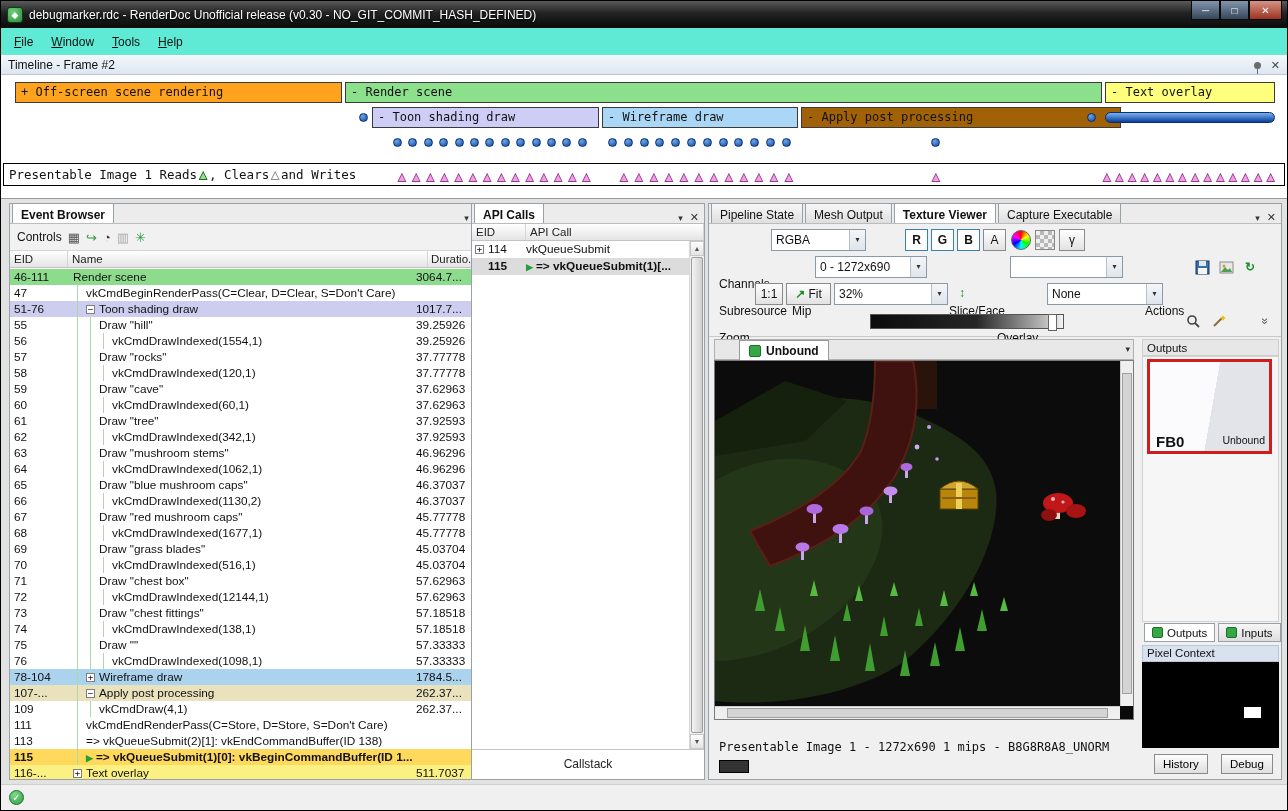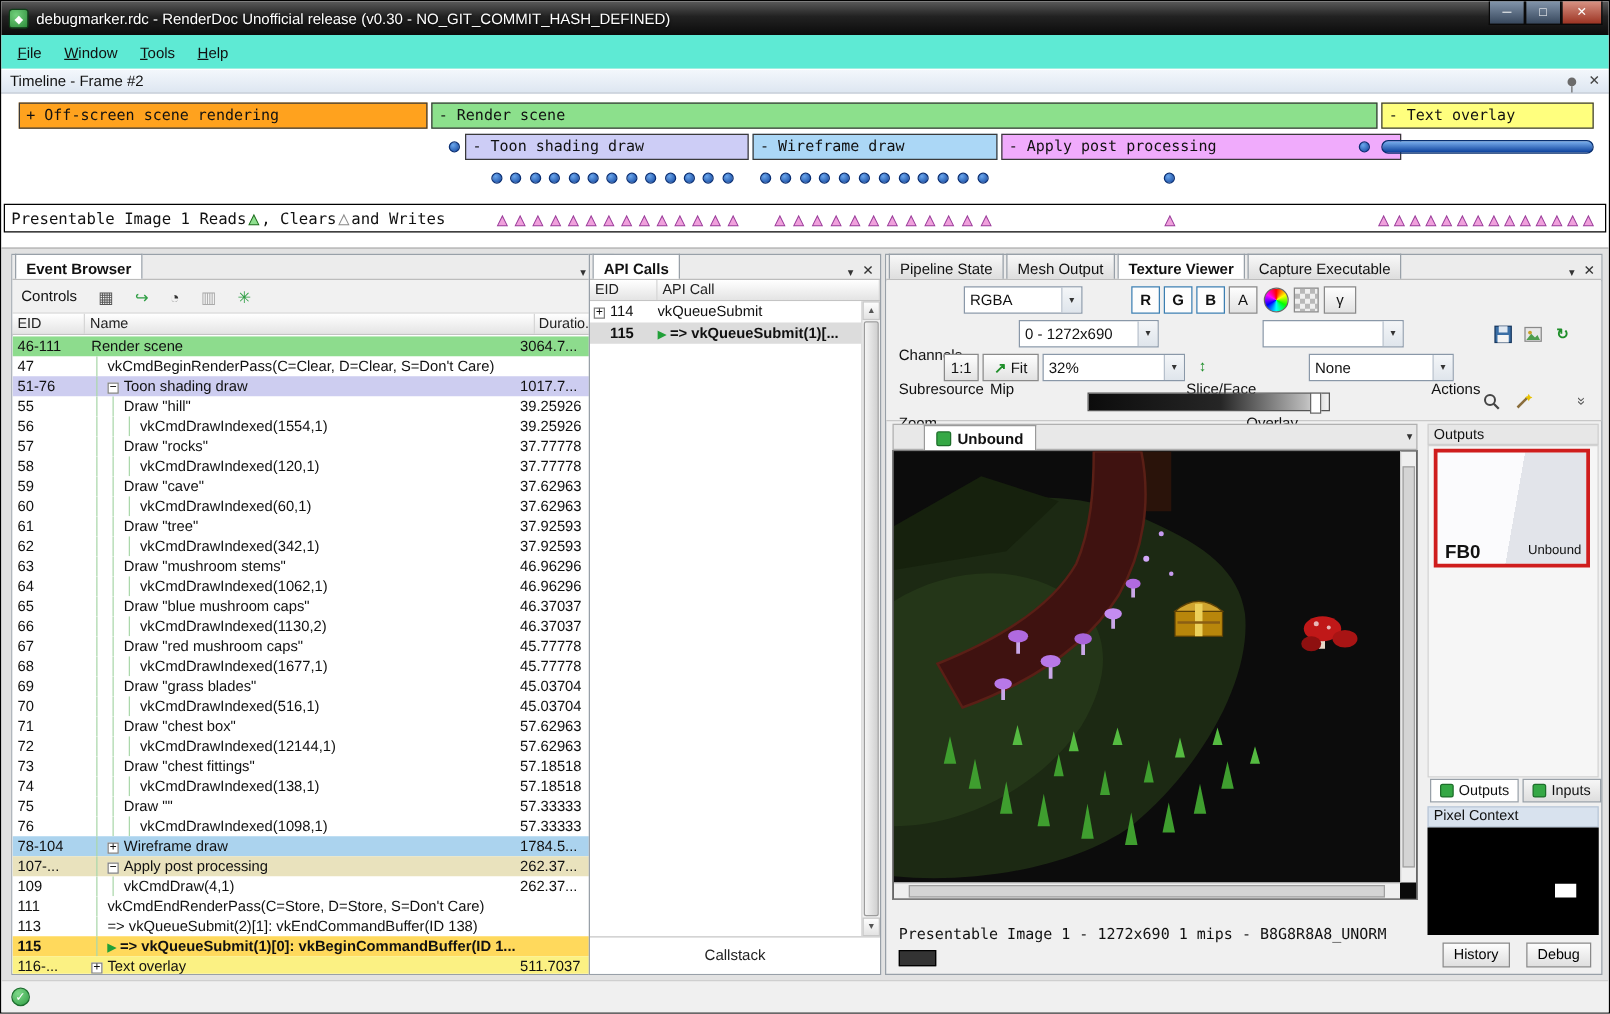--- a/index.html
+++ b/index.html
@@ -57,21 +57,21 @@
   
   .panel { position:absolute; background:#fff; border:1px solid #98a0a8; }
   .panel-tabs { height:20px; background:#ececec; border-bottom:1px solid #bcbcbc; display:flex; align-items:flex-end; }
   .ptab { height:20px; padding:2px 8px 0; margin-left:2px; border:1px solid #98a0a8; border-bottom:none;
     background:linear-gradient(#f8f8f8,#dedede); display:flex; align-items:center; gap:4px; white-space:nowrap; }
   .ptab.active { background:#fff; font-weight:bold; }
   .panel-hdr-icons { margin-left:auto; display:flex; gap:7px; align-items:center; padding-right:5px; color:#333; }
 
   
   .eb-toolbar { height:27px; background:#f1f1f1; border-bottom:1px solid #d6d6d6;
-    display:flex; align-items:center; gap:17px; padding-left:7px; }
+    display:flex; align-items:center; gap:6px; padding-left:7px; }
   .tool-icon { font-size:13px; }
   .colhdr { height:17px; display:flex; background:linear-gradient(#fff,#e4e4e4);
     border-bottom:1px solid #c4c4c4; font-size:11.5px; color:#222; line-height:16px; }
   .col-eid { width:58px; padding-left:4px; border-right:1px solid #d6d6d6; }
   .col-name { flex:1; padding-left:4px; border-right:1px solid #d6d6d6; }
   .col-dur { width:62px; padding-left:3px; }
   .eb-rows { position:absolute; top:65px; bottom:0; left:0; right:15px; overflow:hidden; background:#fff; }
   .erow { display:flex; height:16px; line-height:16px; font-size:11.8px; white-space:nowrap; }
   .erow .c-eid { width:58px; padding-left:4px; flex:none; }
   .erow .c-name { flex:1; position:relative; overflow:hidden; }
@@ -203,21 +203,21 @@
   </div>
   <div class="tl-body">
     <div class="tl-footer">
       <span>Presentable Image 1 Reads</span><span class="tri green">▲</span><span>, Clears</span><span class="tri clear">▲</span><span>and Writes</span>
     <span class="tri abs" style="left: 394px;">▲</span><span class="tri abs" style="left: 408.2px;">▲</span><span class="tri abs" style="left: 422.4px;">▲</span><span class="tri abs" style="left: 436.6px;">▲</span><span class="tri abs" style="left: 450.8px;">▲</span><span class="tri abs" style="left: 465px;">▲</span><span class="tri abs" style="left: 479.2px;">▲</span><span class="tri abs" style="left: 493.4px;">▲</span><span class="tri abs" style="left: 507.6px;">▲</span><span class="tri abs" style="left: 521.8px;">▲</span><span class="tri abs" style="left: 536px;">▲</span><span class="tri abs" style="left: 550.2px;">▲</span><span class="tri abs" style="left: 564.4px;">▲</span><span class="tri abs" style="left: 578.6px;">▲</span><span class="tri abs" style="left: 616px;">▲</span><span class="tri abs" style="left: 631px;">▲</span><span class="tri abs" style="left: 646px;">▲</span><span class="tri abs" style="left: 661px;">▲</span><span class="tri abs" style="left: 676px;">▲</span><span class="tri abs" style="left: 691px;">▲</span><span class="tri abs" style="left: 706px;">▲</span><span class="tri abs" style="left: 721px;">▲</span><span class="tri abs" style="left: 736px;">▲</span><span class="tri abs" style="left: 751px;">▲</span><span class="tri abs" style="left: 766px;">▲</span><span class="tri abs" style="left: 781px;">▲</span><span class="tri abs" style="left: 928px;">▲</span><span class="tri abs" style="left: 1099px;">▲</span><span class="tri abs" style="left: 1111.6px;">▲</span><span class="tri abs" style="left: 1124.2px;">▲</span><span class="tri abs" style="left: 1136.8px;">▲</span><span class="tri abs" style="left: 1149.4px;">▲</span><span class="tri abs" style="left: 1162px;">▲</span><span class="tri abs" style="left: 1174.6px;">▲</span><span class="tri abs" style="left: 1187.2px;">▲</span><span class="tri abs" style="left: 1199.8px;">▲</span><span class="tri abs" style="left: 1212.4px;">▲</span><span class="tri abs" style="left: 1225px;">▲</span><span class="tri abs" style="left: 1237.6px;">▲</span><span class="tri abs" style="left: 1250.2px;">▲</span><span class="tri abs" style="left: 1262.8px;">▲</span></div>
   <div class="tl-bar" style="left: 14px; top: 7px; width: 327px; background: rgb(255, 162, 30);">+ Off-screen scene rendering</div>
       <div class="tl-bar" style="left: 344px; top: 7px; width: 757px; background: rgb(140, 224, 140);">- Render scene</div>
       <div class="tl-bar" style="left: 1104px; top: 7px; width: 170px; background: rgb(255, 255, 126);">- Text overlay</div>
       <div class="tl-bar" style="left: 371px; top: 32px; width: 227px; background: rgb(205, 205, 246);">- Toon shading draw</div>
       <div class="tl-bar" style="left: 601px; top: 32px; width: 196px; background: rgb(171, 215, 246);">- Wireframe draw</div>
-      <div class="tl-bar" style="left: 800px; top: 32px; width: 320px; background: #f0abfc;">- Apply post processing</div>
+      <div class="tl-bar" style="left: 800px; top: 32px; width: 320px; background: #a16207;">- Apply post processing</div>
       <div class="tl-dot" style="left: 358px; top: 38px;"></div>
       <div class="tl-dot" style="left: 1086px; top: 38px;"></div>
       <div class="tl-dot" style="left: 392px; top: 63px;"></div>
       <div class="tl-dot" style="left: 407.4px; top: 63px;"></div>
       <div class="tl-dot" style="left: 422.8px; top: 63px;"></div>
       <div class="tl-dot" style="left: 438.2px; top: 63px;"></div>
       <div class="tl-dot" style="left: 453.6px; top: 63px;"></div>
       <div class="tl-dot" style="left: 469px; top: 63px;"></div>
       <div class="tl-dot" style="left: 484.4px; top: 63px;"></div>
       <div class="tl-dot" style="left: 499.8px; top: 63px;"></div>

